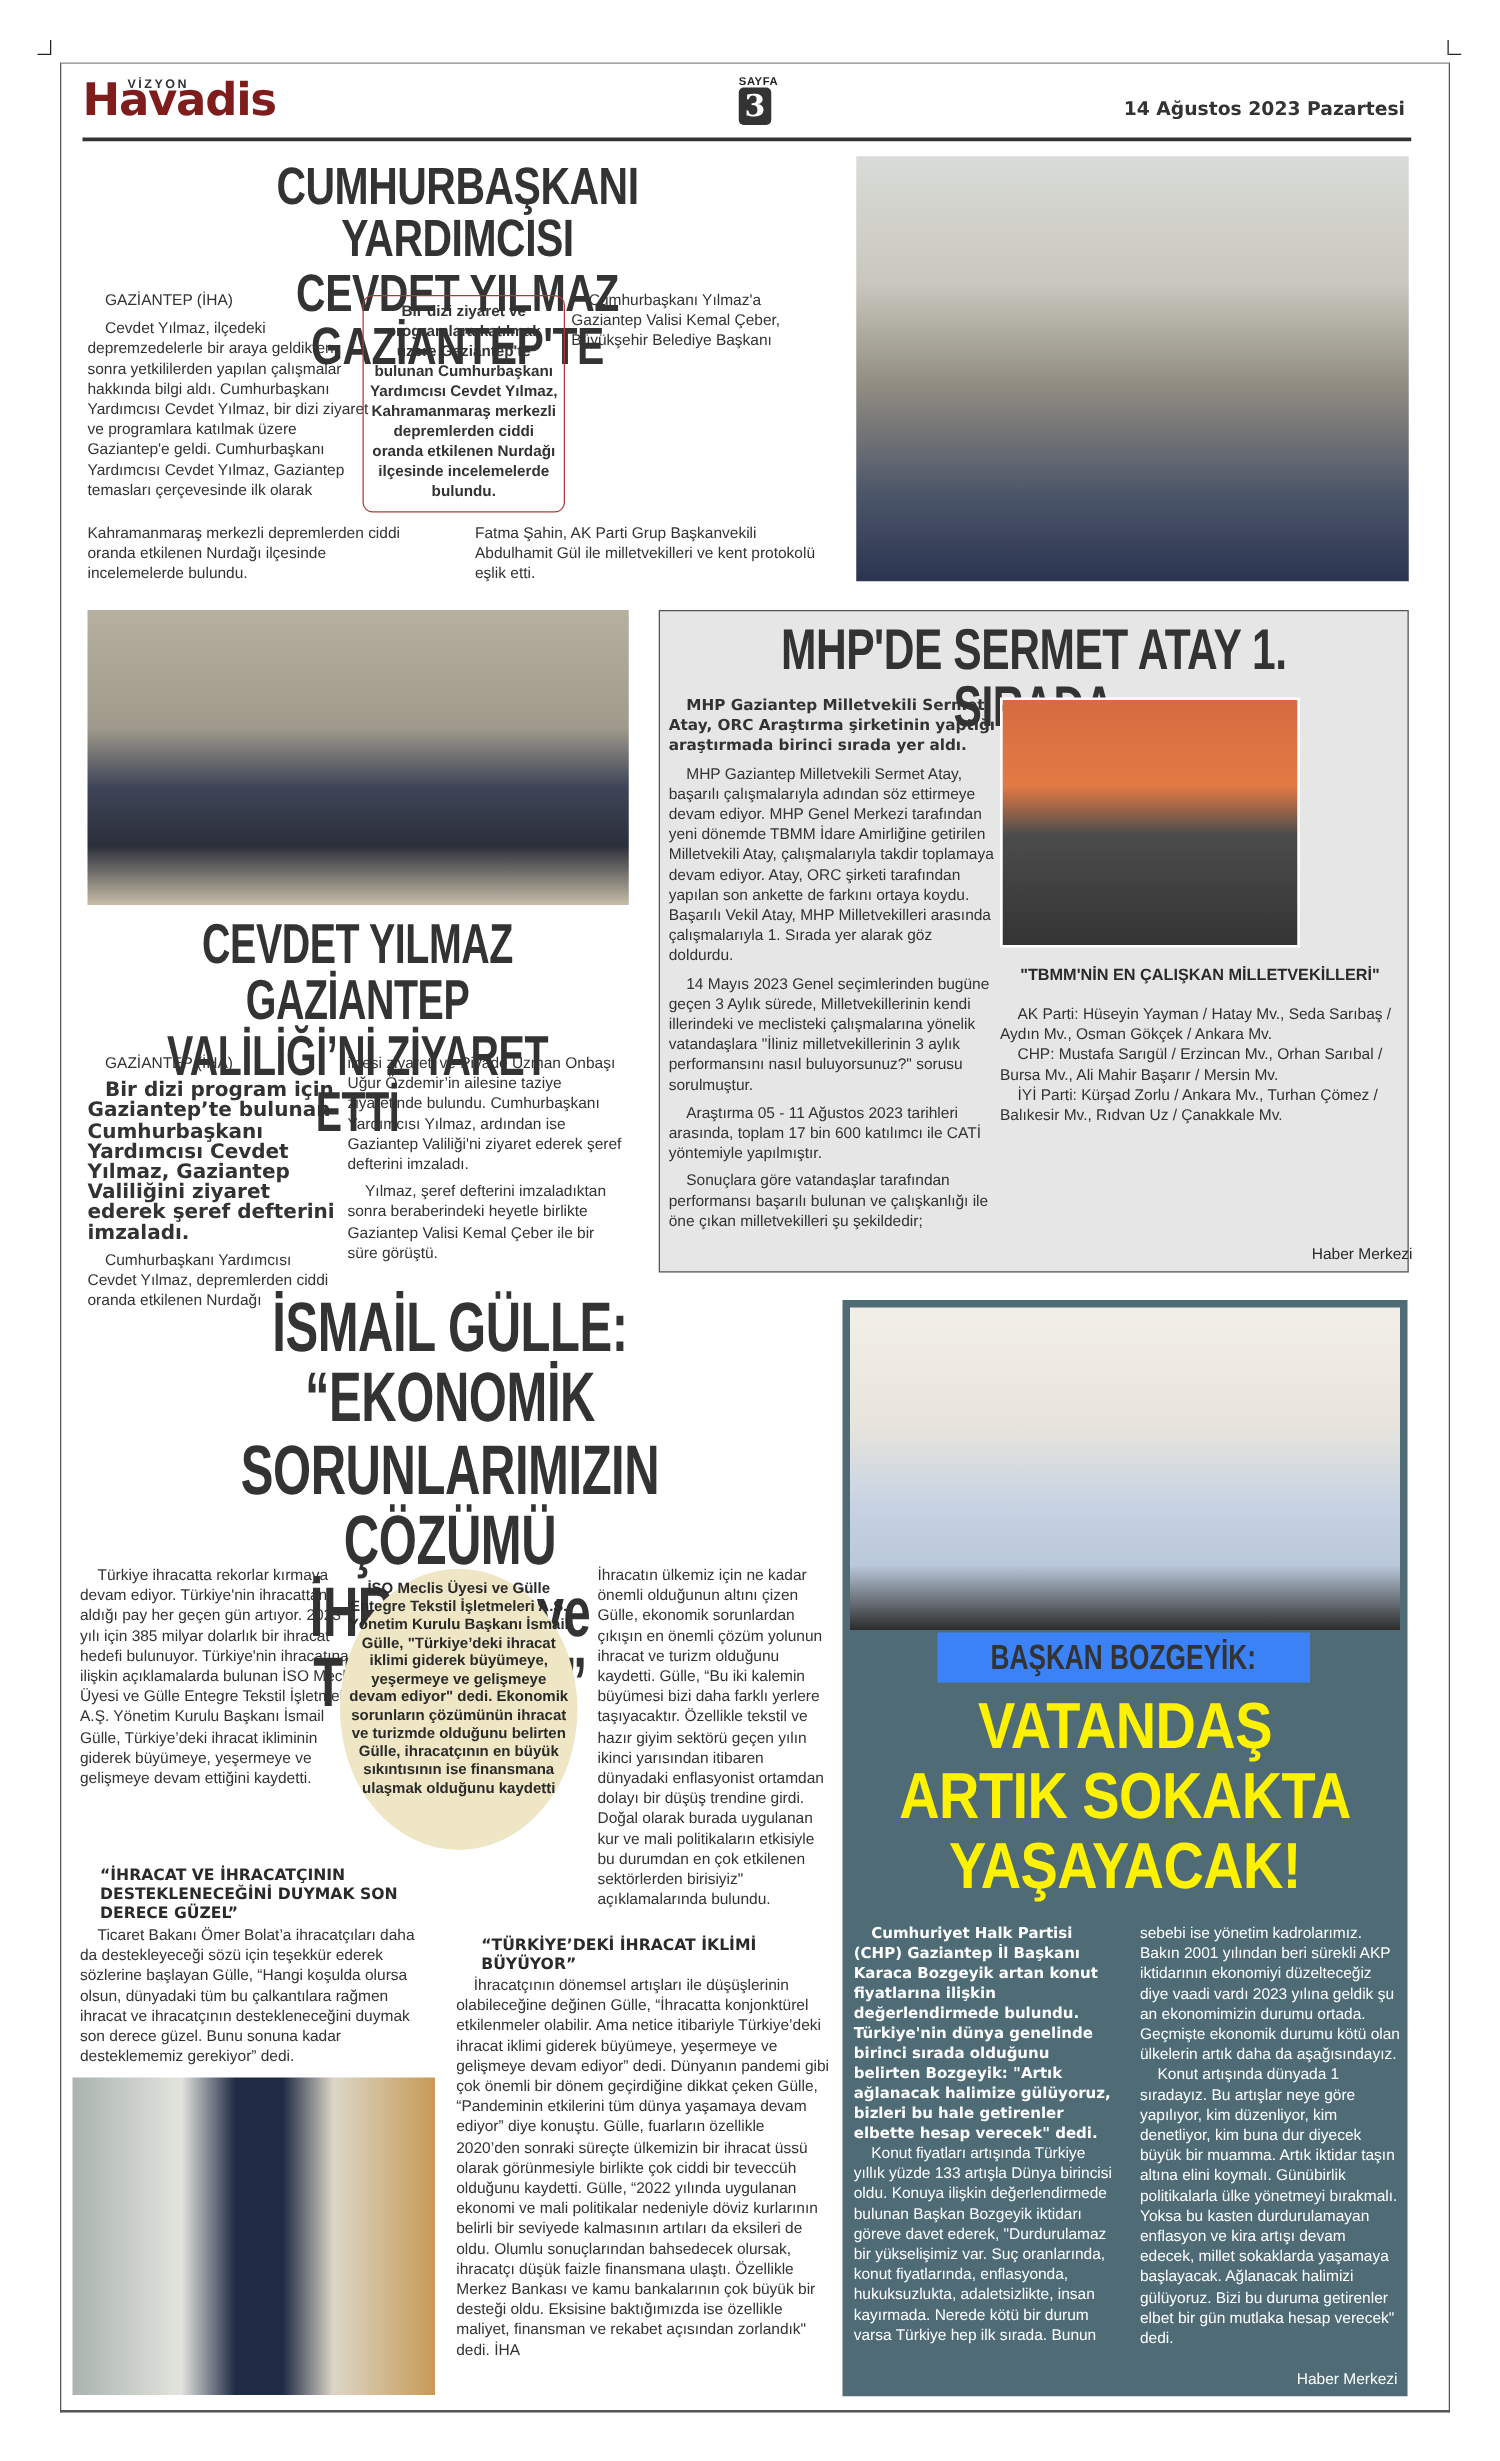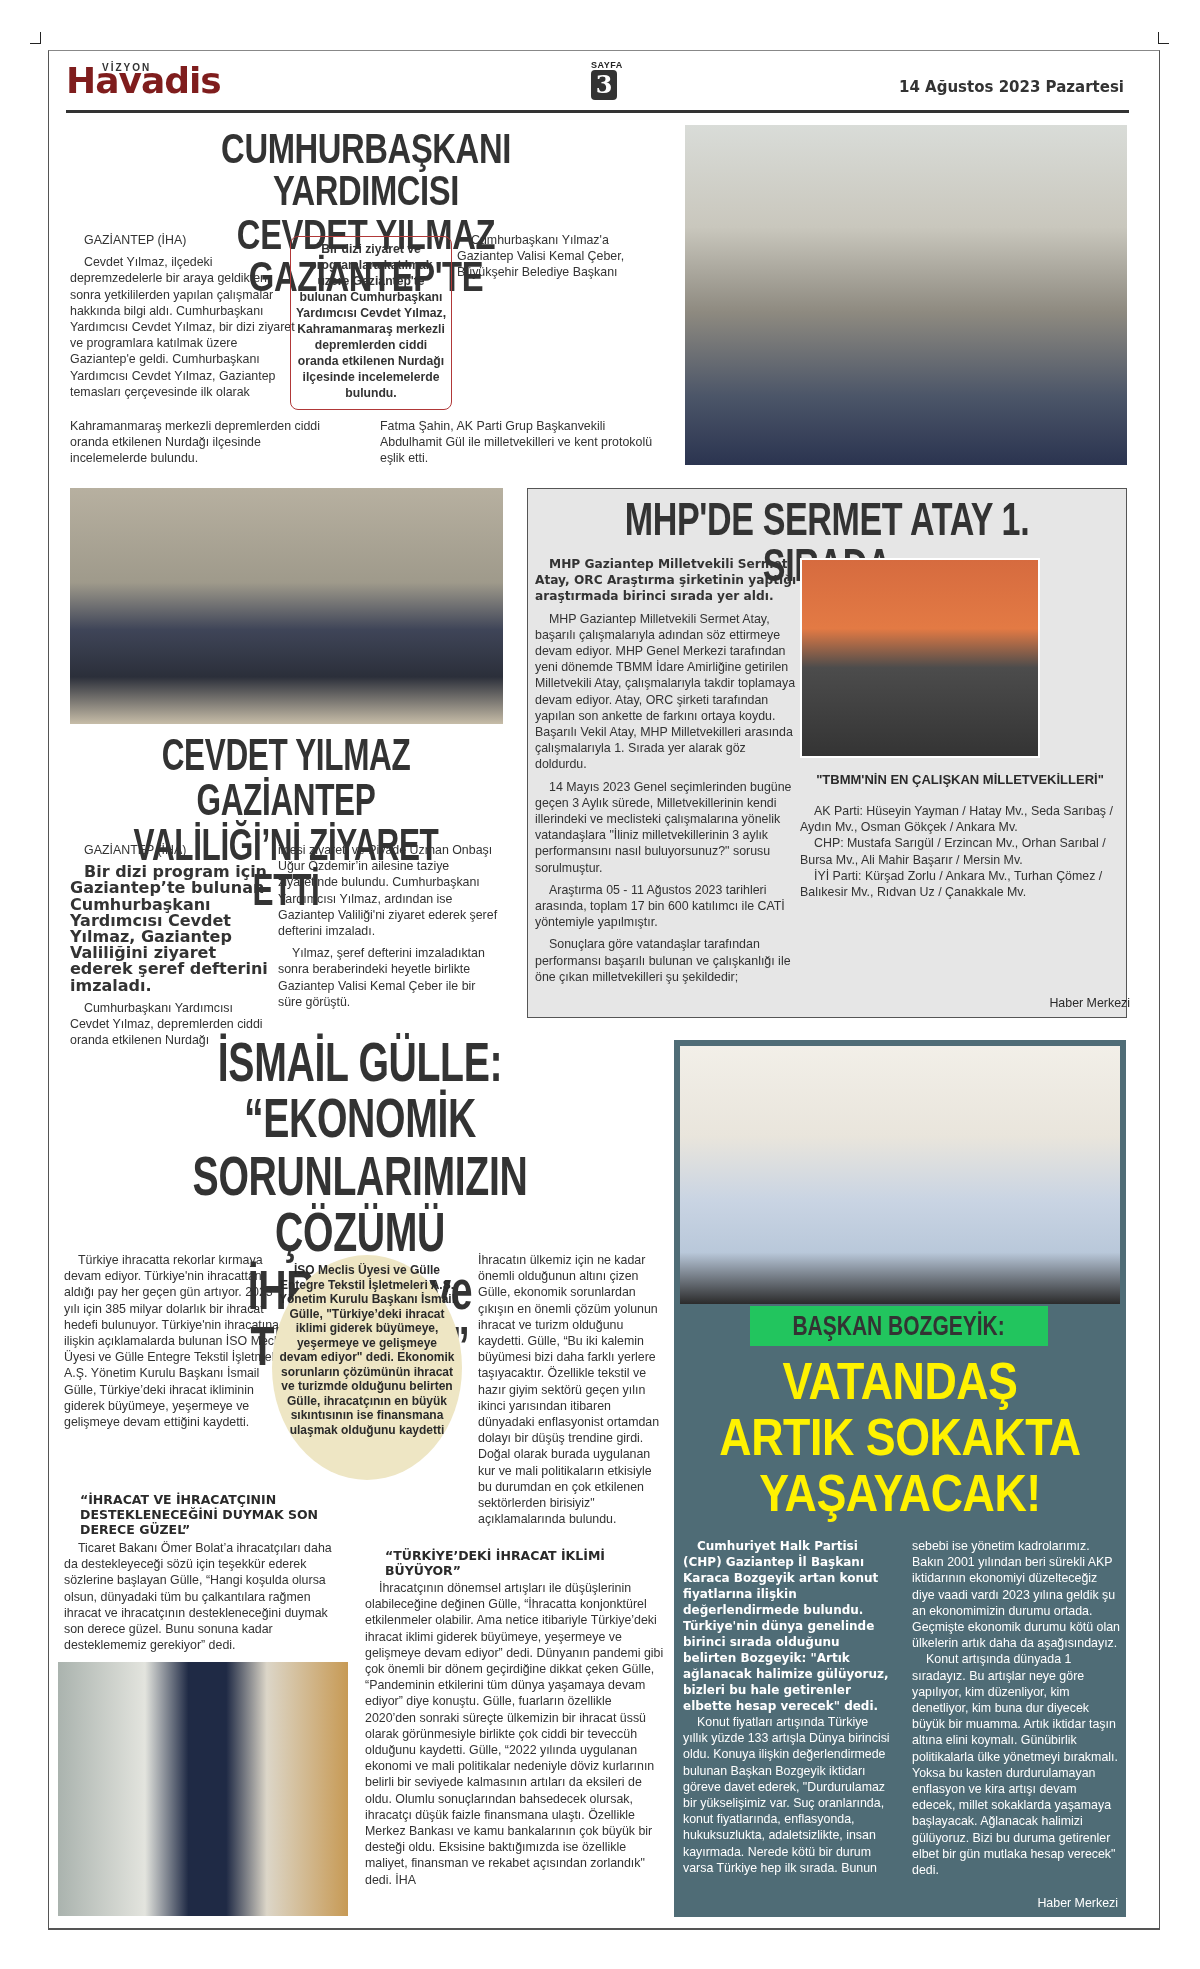--- a/index.html
+++ b/index.html
@@ -66,21 +66,21 @@
   .a4-col1b { position: absolute; left: 64px; top: 1540px; width: 280px; }
   .a4-sub2 { position: absolute; left: 385px; top: 1548px; width: 250px; font-weight: bold; font-family: "DejaVu Sans", sans-serif; font-size: 12.5px; line-height: 15px; }
   .a4-col2b { position: absolute; left: 365px; top: 1580px; width: 300px; }
   .photo-a4 { left: 58px; top: 1662px; width: 290px; height: 254px;
               background: linear-gradient(90deg, #aab3ae 0%, #e3e4de 30%, #1f2a45 45%, #1f2a45 58%, #dcd6c8 72%, #c79a55 100%); }
 
   
   .chp-box { position: absolute; left: 674px; top: 1040px; width: 452px; height: 877px; background: #4f6c76; }
   .chp-photo { left: 680px; top: 1046px; width: 440px; height: 258px;
                background: linear-gradient(180deg, #f2efe8 0%, #e9e5dc 35%, #c9d4e3 60%, #b9c8da 80%, #2b2b2b 100%); }
-  .chp-kicker { position: absolute; left: 750px; top: 1306px; width: 298px; height: 40px; background: #22c55e; color: #333;
+  .chp-kicker { position: absolute; left: 750px; top: 1306px; width: 298px; height: 40px; background: #3b82f6; color: #333;
                 font-weight: bold; font-size: 28px; text-align: center; line-height: 40px; }
   .chp-kicker span { display: inline-block; transform: scaleX(0.75); }
   .chp-title { position: absolute; left: 674px; top: 1355px; width: 452px; color: #fff200; font-size: 52px; transform: scaleX(0.86); }
   .chp-title div { margin-bottom: 4px; }
   .chp-col1 { position: absolute; left: 683px; top: 1538px; width: 210px; color: #fff; }
   .chp-col2 { position: absolute; left: 912px; top: 1538px; width: 210px; color: #fff; }
   .chp-text { font-size: 12.4px; line-height: 16.2px; }
   .chp-lead { font-family: "DejaVu Sans", sans-serif; font-weight: bold; font-size: 12px; line-height: 16px; }
   .chp-sig { position: absolute; right: 82px; top: 1896px; color: #fff; font-size: 12.4px; }
 </style>

